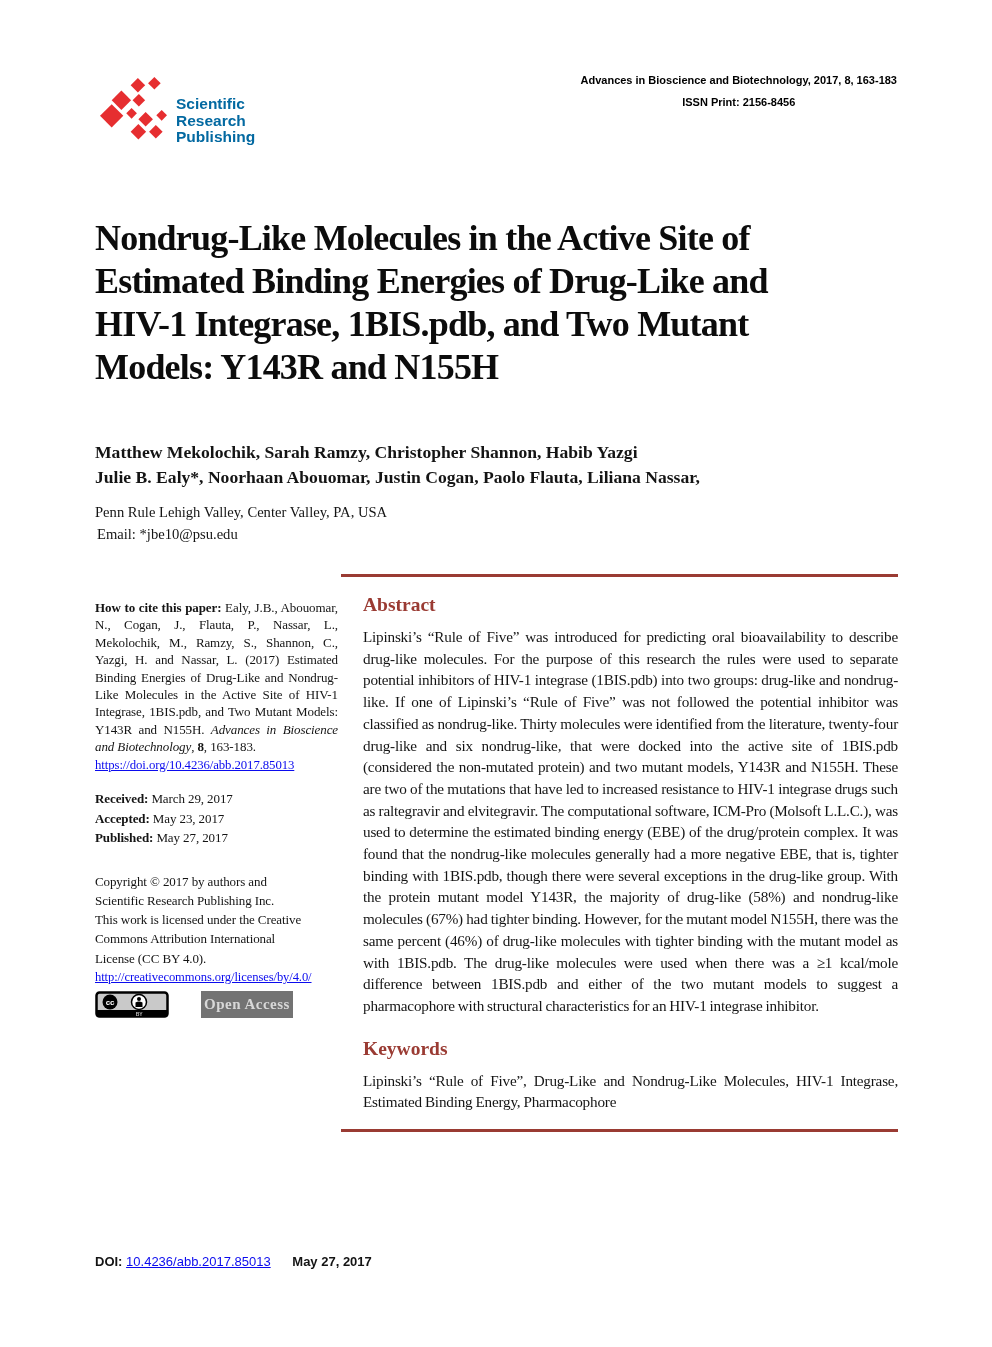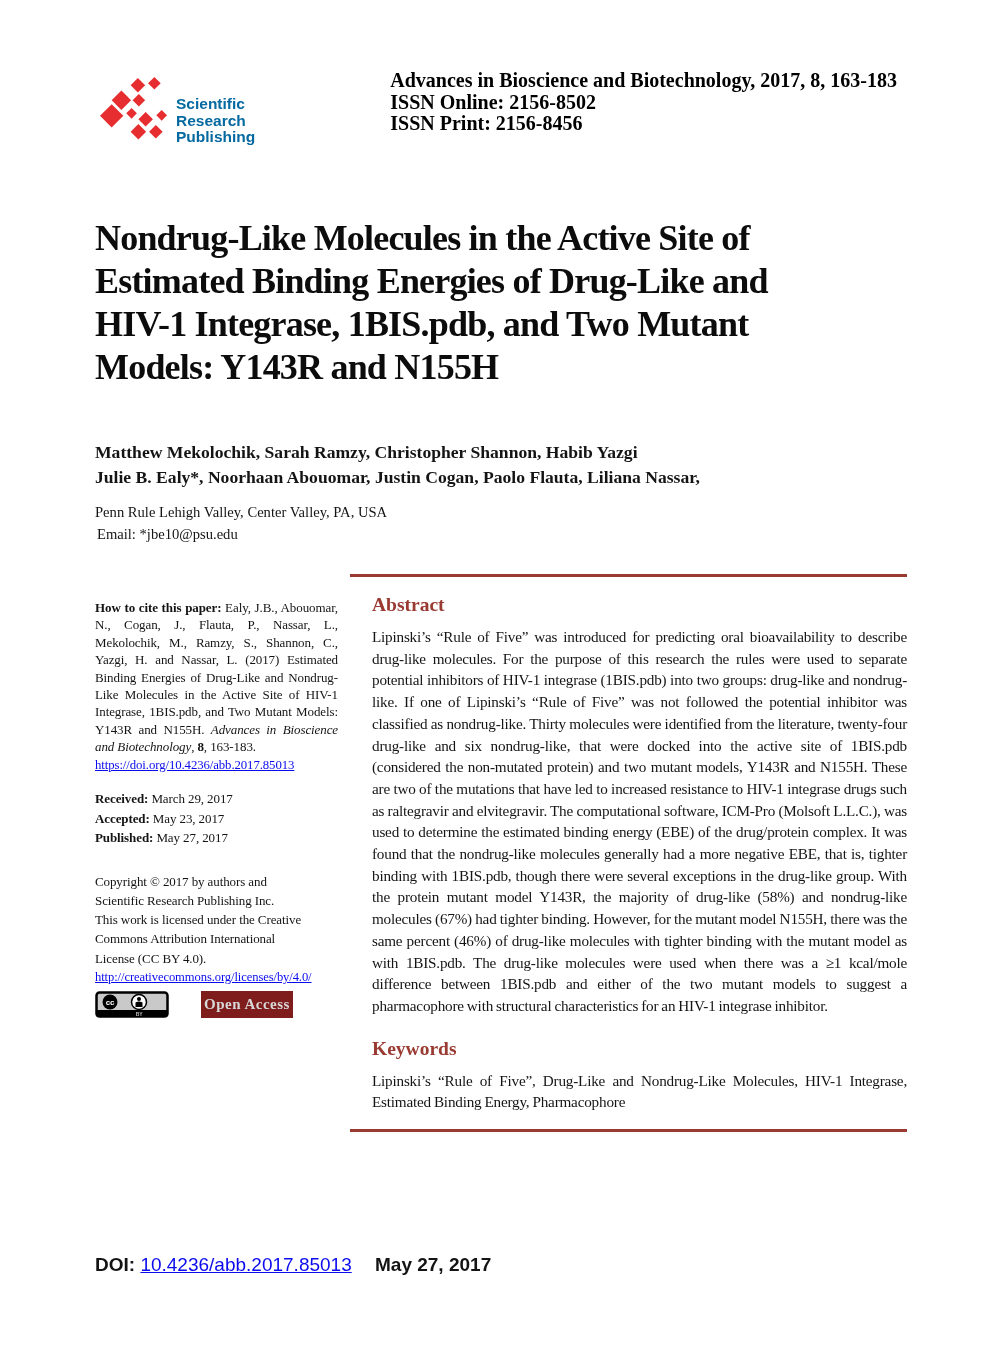--- a/index.html
+++ b/index.html
@@ -14,58 +14,58 @@
     width:992px;height:1347px;position:relative;overflow:hidden;
     font-family:"Liberation Serif", serif;color:var(--ink);
   }
   a{color:var(--link);text-decoration:underline;cursor:pointer;}
 
   
   .logo-wrap{position:absolute;left:98px;top:76px;display:flex;align-items:flex-start;}
   .logo-mark{width:72px;height:66px;}
   .brand{margin-left:6px;margin-top:20px;font-family:"Liberation Sans",sans-serif;
          font-weight:bold;font-size:15.5px;line-height:16.5px;color:#0369a1;}
-  .header-meta{position:absolute;right:95px;top:70px;text-align:left;
-               font-family:Liberation Serif, serif;font-weight:bold;
-               font-size:20px;line-height:21.5px;color:#000;}
+  .header-meta{position:absolute;right:95px;top:70px;text-align:center;
+               font-family:Liberation Sans, sans-serif;font-weight:bold;
+               font-size:11px;line-height:21.5px;color:#000;}
   .header-meta a{font-weight:bold;}
 
   
   .title{position:absolute;left:95px;top:217px;width:800px;
          font-weight:bold;font-size:36px;line-height:43px;letter-spacing:-0.8px;color:#0c0c0c;}
   .authors{position:absolute;left:95px;top:440px;width:760px;
            font-weight:bold;font-size:17.6px;line-height:24.5px;}
   .affiliation{position:absolute;left:95px;top:504px;font-size:14.6px;}
   .email{position:absolute;left:97px;top:526px;font-size:14.6px;}
 
   
   .sidebar{position:absolute;left:95px;top:599px;width:243px;
            font-size:13px;line-height:17.4px;letter-spacing:-0.1px;}
   .sidebar p.cite{text-align:justify;}
   .sidebar .doi-side{display:inline-block;margin-top:1px;font-size:12.8px;}
   .sidebar .dates{margin-top:15px;line-height:19.5px;}
   .sidebar .copyright{margin-top:24px;line-height:19.3px;}
   .cc-link{display:inline-block;margin-top:1px;font-size:12.6px;}
   .badges{margin-top:5px;display:flex;align-items:center;gap:32px;}
-  .oa-badge{width:92px;height:27px;background:#7f1d1d;color:#d8d8d8;
+  .oa-badge{width:92px;height:27px;background:#737373;color:#d8d8d8;
             display:flex;align-items:center;justify-content:center;
             font-size:15px;font-weight:bold;letter-spacing:0.5px;}
 
   
-  .maincol{position:absolute;left:350px;top:574px;width:557px;}
+  .maincol{position:absolute;left:341px;top:574px;width:557px;}
   .rule{width:100%;height:3px;background:var(--accent);}
   .maincol h2{margin:17px 0 0 22px;font-size:19.5px;color:var(--accent);}
   .maincol .body{margin:10px 0 0 22px;width:535px;text-align:justify;
                  font-size:15.2px;line-height:21.7px;letter-spacing:-0.2px;word-spacing:-0.6px;}
   .maincol .kw-h{margin-top:21px;}
   .rule-bottom{margin-top:16px;}
 
   
   .footer{position:absolute;left:95px;top:1254px;
-          font-family:"Liberation Sans",sans-serif;font-size:19px;}
+          font-family:"Liberation Sans",sans-serif;font-size:13px;}
   .footer b{font-weight:bold;}
   .footer .date{margin-left:18px;font-weight:bold;}
 </style>
 </head>
 <body>
 
 <div class="logo-wrap">
   <svg class="logo-mark" viewBox="0 0 72 68" xmlns="http://www.w3.org/2000/svg">
     <g fill="#e62e30">
       <path d="M40 2 L47.5 9.5 L40 17 L32.5 9.5 Z"></path>
@@ -82,21 +82,20 @@
   </svg>
   <div class="brand">
     <div>Scientific</div>
     <div>Research</div>
     <div>Publishing</div>
   </div>
 </div>
 
 <div class="header-meta">
   <div>Advances in Bioscience and Biotechnology, 2017, 8, 163-183</div>
-  <div>ISSN Online: 2156-8502</div>
   <div>ISSN Print: 2156-8456</div>
 </div>
 
 <h1 class="title">
   <div>Nondrug-Like Molecules in the Active Site of</div>
   <div>Estimated Binding Energies of Drug-Like and</div>
   <div>HIV-1 Integrase, 1BIS.pdb, and Two Mutant</div>
   <div>Models: Y143R and N155H</div>
 </h1>
 

